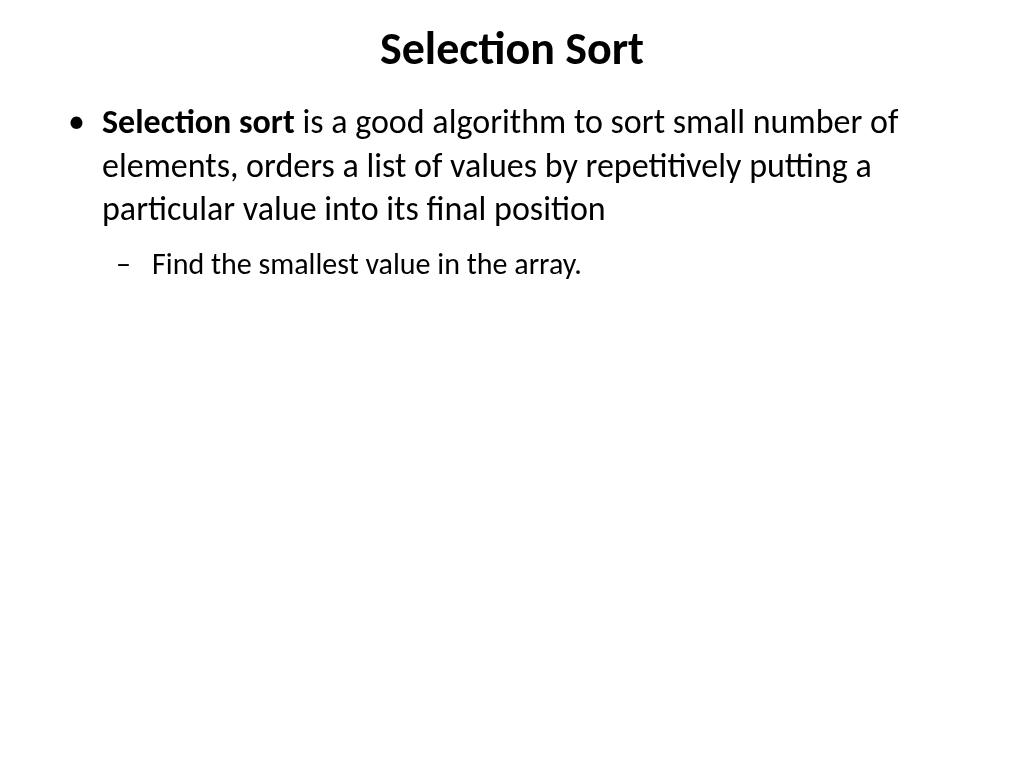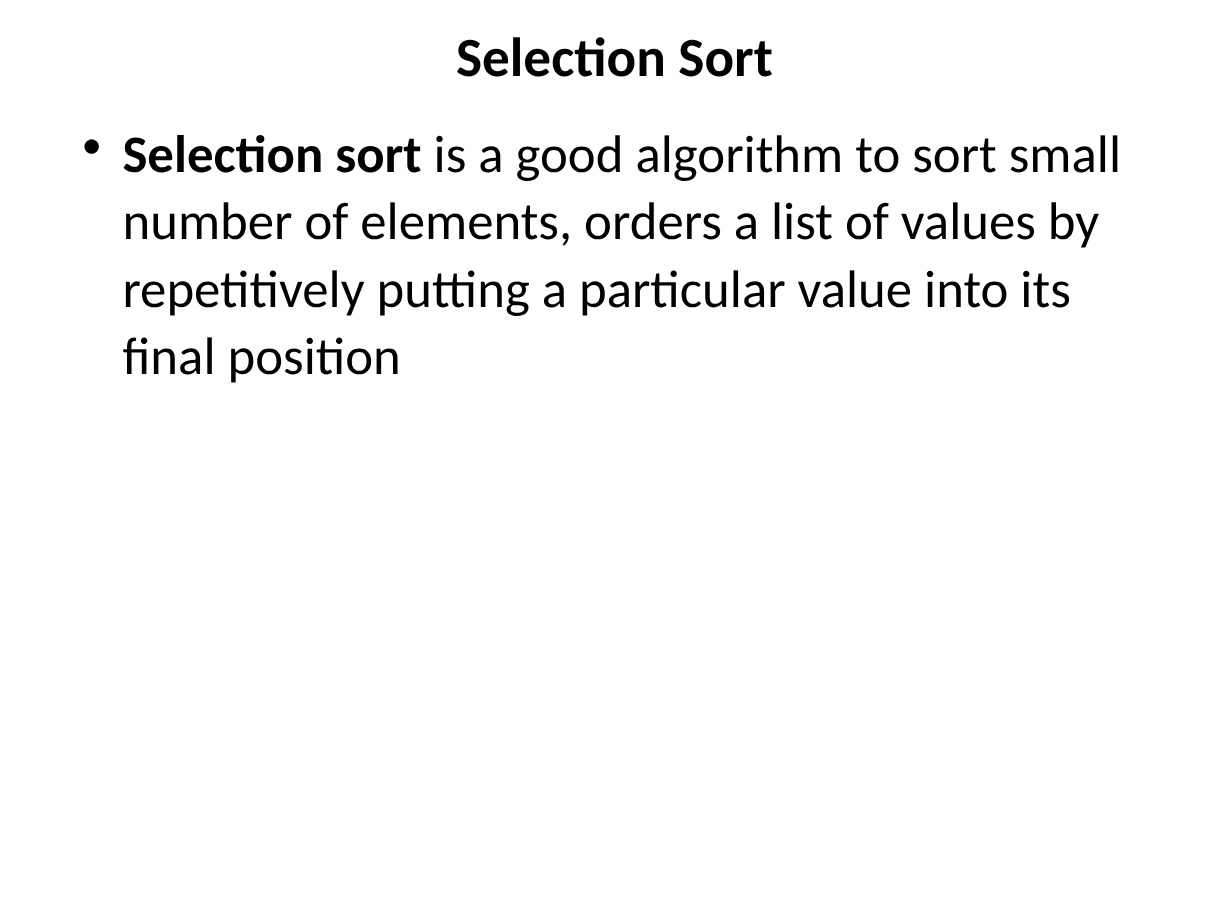--- a/index.html
+++ b/index.html
@@ -20,21 +20,21 @@
       font-size: 46px;
       font-weight: bold;
       text-align: center;
       margin-bottom: 24px;
     }
     .bullet-list {
       list-style: none;
       padding-left: 0;
     }
     .bullet-level-1 {
-      font-size: 44px;
+      font-size: 34px;
       line-height: 1.28;
       padding-left: 52px;
       position: relative;
       margin-bottom: 14px;
     }
     .bullet-level-1::before {
       content: "•";
       position: absolute;
       left: 18px;
       top: 0;
@@ -60,13 +60,16 @@
   </style>
 </head>
 <body>
 
 <h1 class="slide-title">Selection Sort</h1>
 
 <ul class="bullet-list">
   <li class="bullet-level-1">
     <span class="bold">Selection sort</span><span> is a good algorithm to sort small number of elements, orders a list of values by repetitively putting a particular value into its final position</span>
   </li>
+  <li class="bullet-level-2">
+    <span>Find the smallest value in the array.</span>
+  </li>
 </ul>
 
 </body></html>

